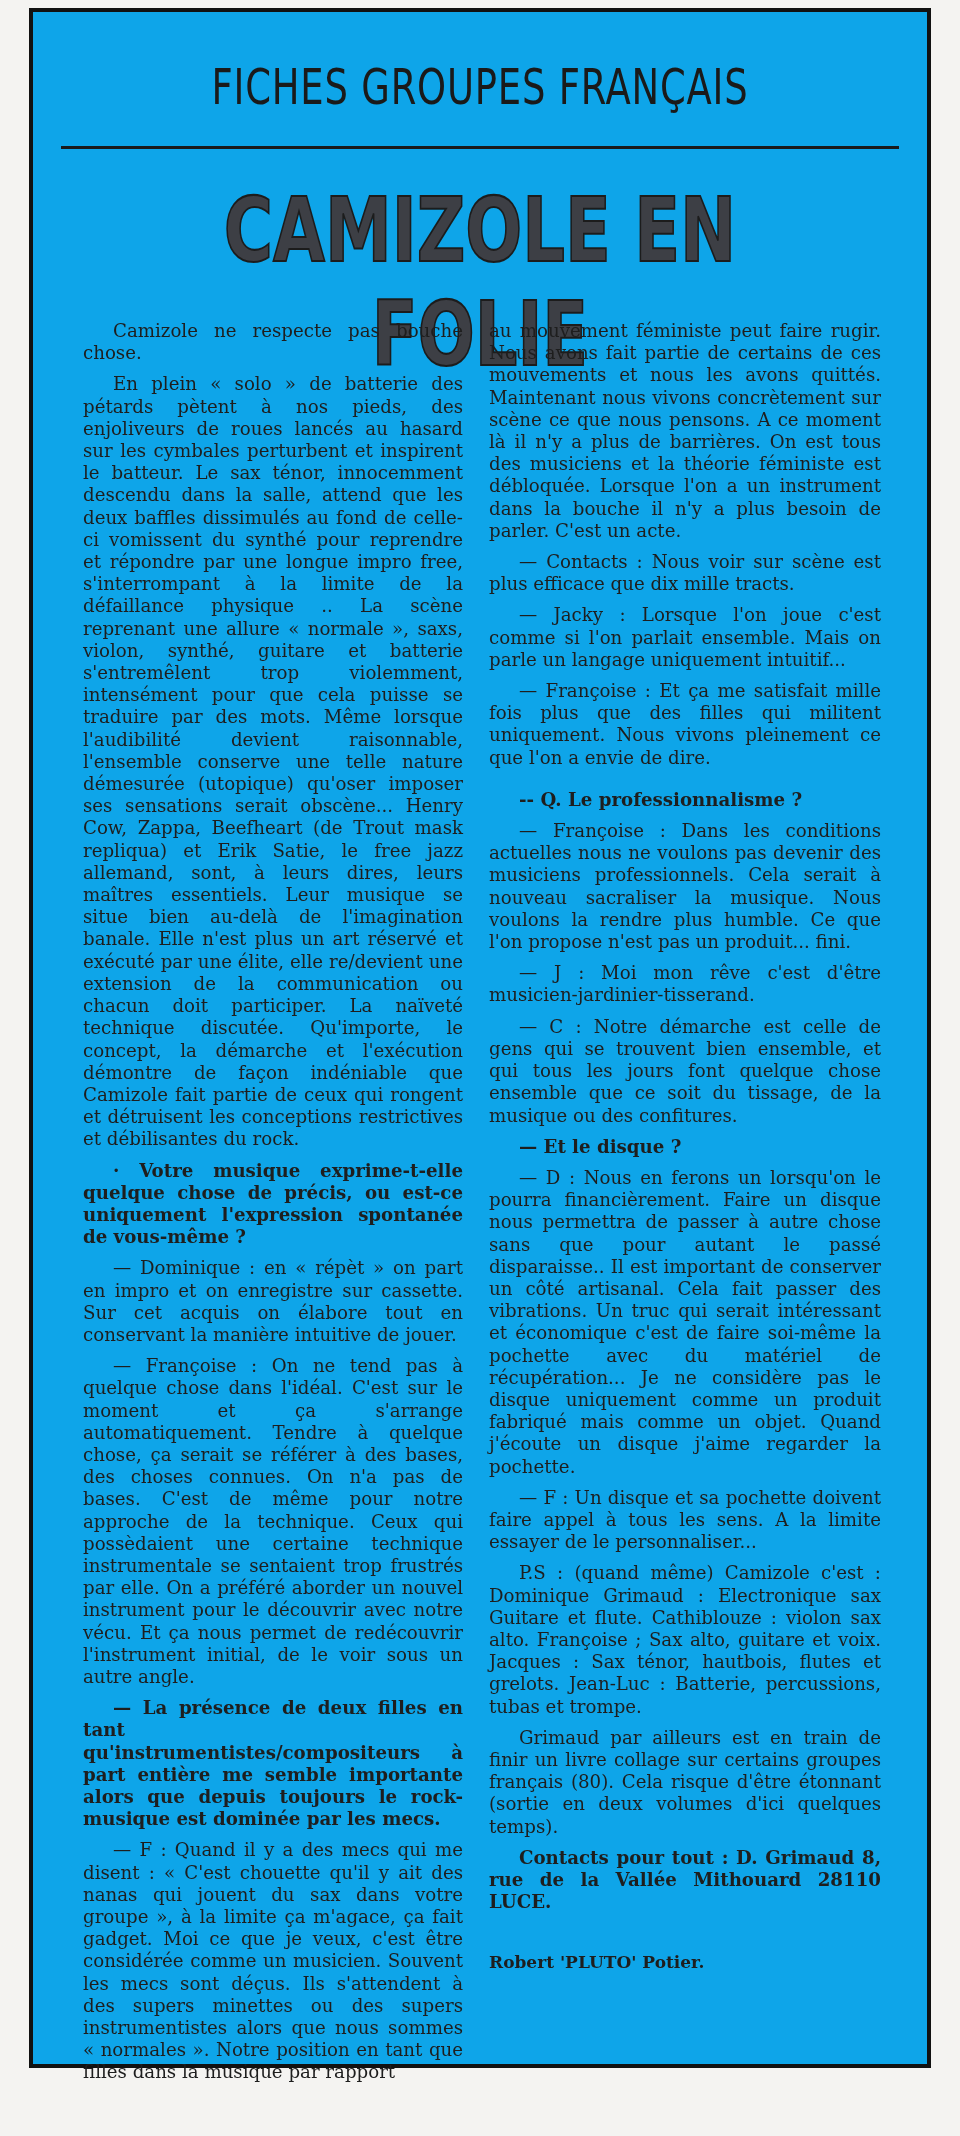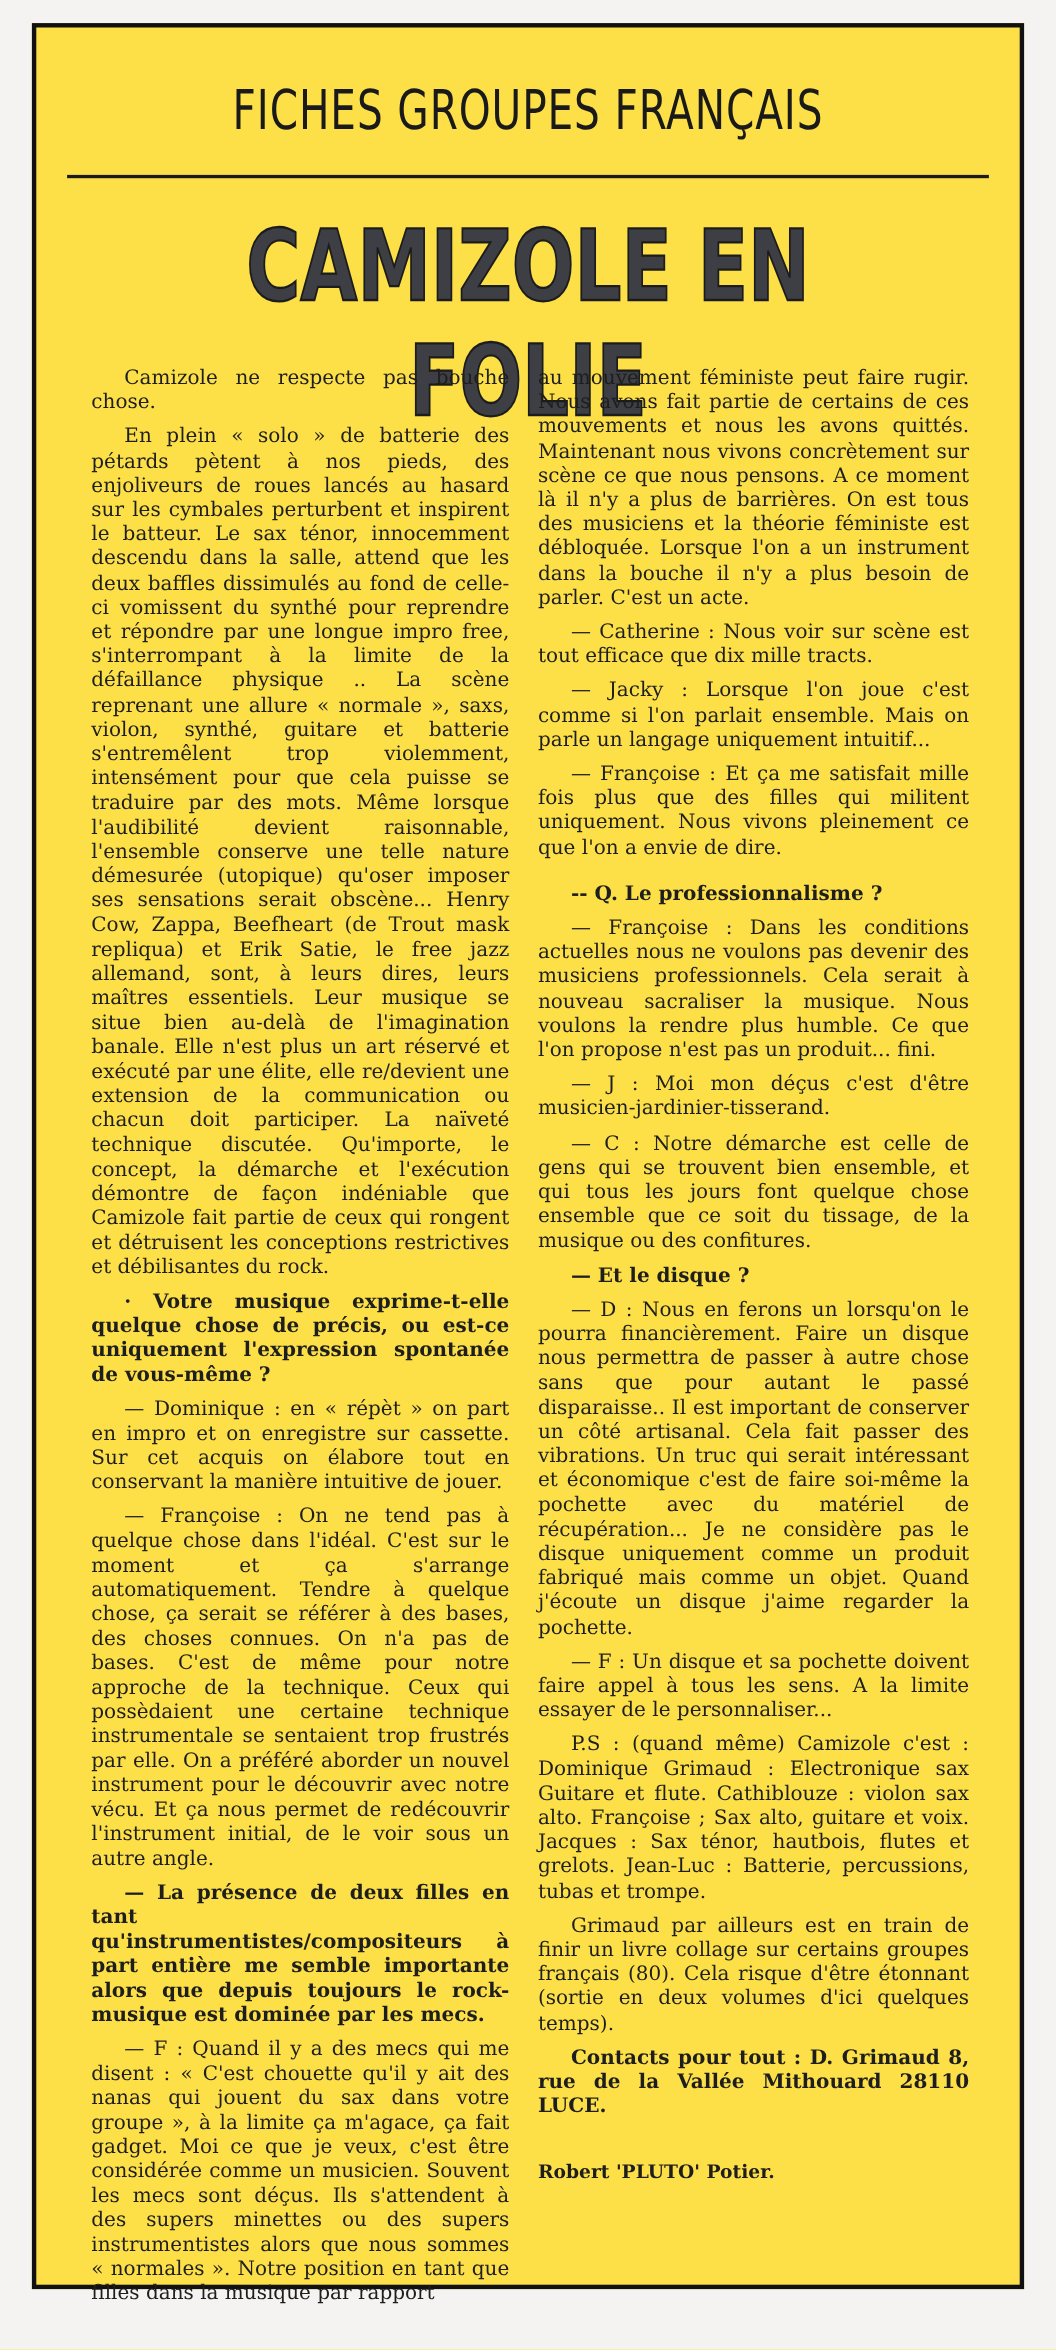--- a/index.html
+++ b/index.html
@@ -3,22 +3,22 @@
 <meta charset="utf-8">
 <style>
   html, body { margin:0; padding:0; }
   body {
     width:960px; height:2136px; position:relative; overflow:hidden;
     background:#f4f3f1;
     font-family:"DejaVu Serif","Liberation Serif",serif;
     color:#1c1c1c;
   }
   .frame {
-    position:absolute; left:29px; top:21px; width:894px; height:2052px;
-    border:4px solid #111; background:#fde047;
+    position:absolute; left:29px; top:8px; width:894px; height:2052px;
+    border:4px solid #111; background:#0ea5e9;
   }
   .kicker {
     position:absolute; left:0; right:0; top:46px; text-align:center;
     font-family:"DejaVu Sans Condensed","DejaVu Sans","Liberation Sans",sans-serif;
     font-size:50px; letter-spacing:1px; color:#1a1a1a; transform:scaleX(0.82);
     transform-origin:center;
   }
   .rule {
     position:absolute; left:28px; top:134px; width:838px; height:3px; background:#1a1a1a;
   }
@@ -53,26 +53,26 @@
     <p><span>En plein </span><span class="it">« solo »</span><span> de batterie des pétards pètent à nos pieds, des enjoliveurs de roues lancés au hasard sur les cymbales perturbent et inspirent le batteur. Le sax ténor, innocemment descendu dans la salle, attend que les deux baffles dissimulés au fond de celle-ci vomissent du synthé pour reprendre et répondre par une longue impro free, s'interrompant à la limite de la défaillance physique .. La scène reprenant une allure </span><span class="it">« normale »</span><span>, saxs, violon, synthé, guitare et batterie s'entremêlent trop violemment, intensément pour que cela puisse se traduire par des mots. Même lorsque l'audibilité devient raisonnable, l'ensemble conserve une telle nature démesurée (utopique) qu'oser imposer ses sensations serait obscène... Henry Cow, Zappa, Beefheart (de Trout mask repliqua) et Erik Satie, le free jazz allemand, sont, à leurs dires, leurs maîtres essentiels. Leur musique se situe bien au-delà de l'imagination banale. Elle n'est plus un art réservé et exécuté par une élite, elle re/devient une extension de la communication ou chacun doit participer. La naïveté technique discutée. Qu'importe, le concept, la démarche et l'exécution démontre de façon indéniable que Camizole fait partie de ceux qui rongent et détruisent les conceptions restrictives et débilisantes du rock.</span></p>
     <p class="q">· Votre musique exprime-t-elle quelque chose de précis, ou est-ce uniquement l'expression spontanée de vous-même ?</p>
     <p class="it">— Dominique : en « répèt » on part en impro et on enregistre sur cassette. Sur cet acquis on élabore tout en conservant la manière intuitive de jouer.</p>
     <p><span class="it">— Françoise :</span><span> On ne tend pas à quelque chose dans l'idéal. C'est sur le moment et ça s'arrange automatiquement. Tendre à quelque chose, ça serait se référer à des bases, des choses connues. On n'a pas de bases. C'est de même pour notre approche de la technique. Ceux qui possèdaient une certaine technique instrumentale se sentaient trop frustrés par elle. On a préféré aborder un nouvel instrument pour le découvrir avec notre vécu. Et ça nous permet de redécouvrir l'instrument initial, de le voir sous un autre angle.</span></p>
     <p class="q">— La présence de deux filles en tant qu'instrumentistes/compositeurs à part entière me semble importante alors que depuis toujours le rock-musique est dominée par les mecs.</p>
     <p><span class="it">— F :</span><span> Quand il y a des mecs qui me disent : </span><span class="it">« C'est chouette qu'il y ait des nanas qui jouent du sax dans votre groupe »</span><span>, à la limite ça m'agace, ça fait gadget. Moi ce que je veux, c'est être considérée comme un musicien. Souvent les mecs sont déçus. Ils s'attendent à des supers minettes ou des supers instrumentistes alors que nous sommes </span><span class="it">« normales »</span><span>. Notre position en tant que filles dans la musique par rapport</span></p>
   </div>
 
   <div class="col col-right">
     <p style="text-indent:0">au mouvement féministe peut faire rugir. Nous avons fait partie de certains de ces mouvements et nous les avons quittés. Maintenant nous vivons concrètement sur scène ce que nous pensons. A ce moment là il n'y a plus de barrières. On est tous des musiciens et la théorie féministe est débloquée. Lorsque l'on a un instrument dans la bouche il n'y a plus besoin de parler. C'est un acte.</p>
-    <p class="it">— Catherine : Nous voir sur scène est tout efficace que dix mille tracts.</p>
+    <p class="it">— Contacts : Nous voir sur scène est plus efficace que dix mille tracts.</p>
     <p><span class="it">— Jacky :</span><span> Lorsque l'on joue c'est comme si l'on parlait ensemble. Mais on parle un langage uniquement intuitif...</span></p>
     <p><span class="it">— Françoise :</span><span> Et ça me satisfait mille fois plus que des filles qui militent uniquement. Nous vivons pleinement ce que l'on a envie de dire.</span></p>
     <p class="q" style="margin-top:20px">-- Q. Le professionnalisme ?</p>
     <p><span class="it">— Françoise :</span><span> Dans les conditions actuelles nous ne voulons pas devenir des musiciens professionnels. Cela serait à nouveau sacraliser la musique. Nous voulons la rendre plus humble. Ce que l'on propose n'est pas un produit... fini.</span></p>
-    <p class="it">— J : Moi mon déçus c'est d'être musicien-jardinier-tisserand.</p>
+    <p class="it">— J : Moi mon rêve c'est d'être musicien-jardinier-tisserand.</p>
     <p><span class="it">— C :</span><span> Notre démarche est celle de gens qui se trouvent bien ensemble, et qui tous les jours font quelque chose ensemble que ce soit du tissage, de la musique ou des confitures.</span></p>
     <p class="q">— Et le disque ?</p>
     <p><span class="it">— D :</span><span> Nous en ferons un lorsqu'on le pourra financièrement. Faire un disque nous permettra de passer à autre chose sans que pour autant le passé disparaisse.. Il est important de conserver un côté artisanal. Cela fait passer des vibrations. Un truc qui serait intéressant et économique c'est de faire soi-même la pochette avec du matériel de récupération... Je ne considère pas le disque uniquement comme un produit fabriqué mais comme un objet. Quand j'écoute un disque j'aime regarder la pochette.</span></p>
     <p><span class="it">— F :</span><span> Un disque et sa pochette doivent faire appel à tous les sens. A la limite essayer de le personnaliser...</span></p>
     <p><span>P.S : (quand même) </span><span class="it">Camizole</span><span> c'est : Dominique Grimaud : </span><span class="it">Electronique sax Guitare et flute</span><span>. Cathiblouze : </span><span class="it">violon sax alto</span><span>. Françoise ; </span><span class="it">Sax alto, guitare et voix</span><span>. Jacques : </span><span class="it">Sax ténor, hautbois, flutes et grelots</span><span>. Jean-Luc : </span><span class="it">Batterie, percussions, tubas et trompe.</span></p>
     <p>Grimaud par ailleurs est en train de finir un livre collage sur certains groupes français (80). Cela risque d'être étonnant (sortie en deux volumes d'ici quelques temps).</p>
     <p class="q">Contacts pour tout : D. Grimaud 8, rue de la Vallée Mithouard 28110 LUCE.</p>
     <p class="sig">Robert 'PLUTO' Potier.</p>
   </div>
 </div>

